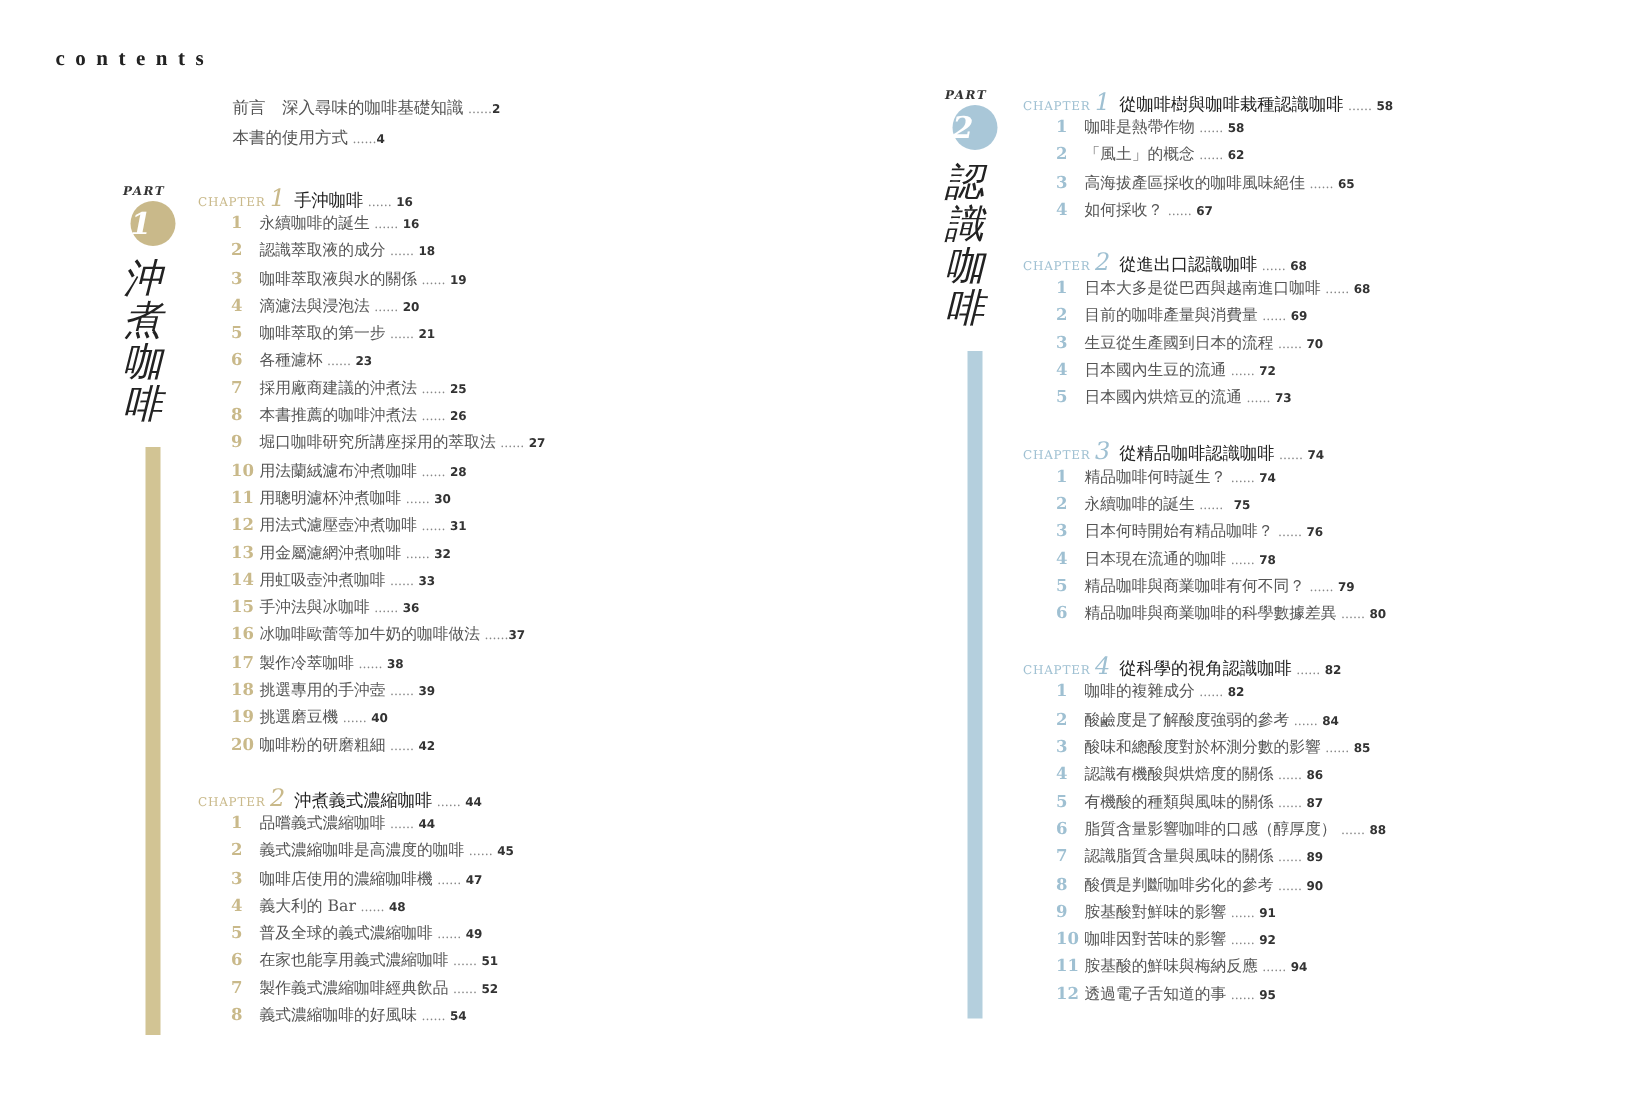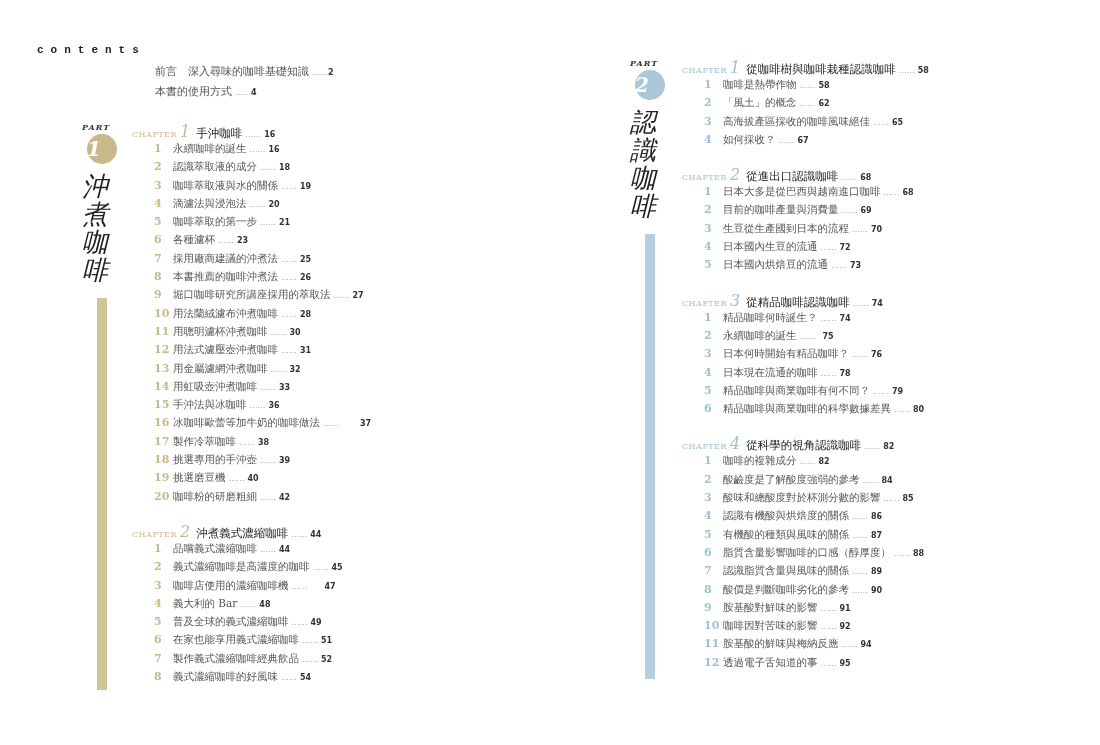--- a/index.html
+++ b/index.html
@@ -1,19 +1,19 @@
 <!DOCTYPE html>
 <html><head>
 <meta charset="utf-8">
 <style>
   * { margin:0; padding:0; box-sizing:border-box; }
   body { width:1100px; height:745px; background:#ffffff; position:relative; overflow:hidden;
          font-family:"DejaVu Serif", serif; color:#444; }
-  .contents-title { position:absolute; left:37px; top:44px; font-family:Liberation Mono, monospace;
-         font-weight:bold; font-size:11px; letter-spacing:7px; color:#222; }
+  .contents-title { position:absolute; left:37px; top:32px; font-family:Liberation Serif, serif;
+         font-weight:bold; font-size:14px; letter-spacing:7px; color:#222; }
   .intro { position:absolute; left:155px; top:62px; font-size:11px; line-height:19px; color:#555; }
   .pg { font-family:"DejaVu Sans", sans-serif; font-size:8px; font-weight:bold; color:#333; }
   .dots { color:#888; font-size:8px; letter-spacing:0px; }
 
   .part { position:absolute; text-align:left; width:40px;font-style:italic; }
   .part-label { font-family:"DejaVu Serif", serif; font-weight:bold; font-size:8px; color:#333; letter-spacing:1px; }
   .part-circle { width:30px; height:30px; border-radius:50%; margin:2px auto 0; color:#fff;
          font-family:"DejaVu Serif", serif; font-weight:bold; font-size:20px; line-height:30px; }
   .part-title { font-family:"DejaVu Sans", sans-serif; font-size:26px; line-height:28px; color:#222; margin-top:8px; }
   .part-bar { width:10px; margin:14px auto 0; }
@@ -162,21 +162,21 @@
         <li class="item">
           <span class="item-num">15</span>
           <span class="item-title">手沖法與冰咖啡</span>
           <span class="dots">……</span>
           <span class="pg" style="margin-left: 3px;">36</span>
         </li>
         <li class="item">
           <span class="item-num">16</span>
           <span class="item-title">冰咖啡歐蕾等加牛奶的咖啡做法</span>
           <span class="dots">……</span>
-          <span class="pg" style="margin-left: 21px;">37</span>
+          <span class="pg" style="margin-left: 0;">37</span>
         </li>
         <li class="item">
           <span class="item-num">17</span>
           <span class="item-title">製作冷萃咖啡</span>
           <span class="dots">……</span>
           <span class="pg" style="margin-left: 3px;">38</span>
         </li>
         <li class="item">
           <span class="item-num">18</span>
           <span class="item-title">挑選專用的手沖壺</span>
@@ -215,21 +215,21 @@
         <li class="item">
           <span class="item-num">2</span>
           <span class="item-title">義式濃縮咖啡是高濃度的咖啡</span>
           <span class="dots">……</span>
           <span class="pg" style="margin-left: 3px;">45</span>
         </li>
         <li class="item">
           <span class="item-num">3</span>
           <span class="item-title">咖啡店使用的濃縮咖啡機</span>
           <span class="dots">……</span>
-          <span class="pg" style="margin-left: 17px;">47</span>
+          <span class="pg" style="margin-left: 3px;">47</span>
         </li>
         <li class="item">
           <span class="item-num">4</span>
           <span class="item-title">義大利的 Bar</span>
           <span class="dots">……</span>
           <span class="pg" style="margin-left: 3px;">48</span>
         </li>
         <li class="item">
           <span class="item-num">5</span>
           <span class="item-title">普及全球的義式濃縮咖啡</span>

